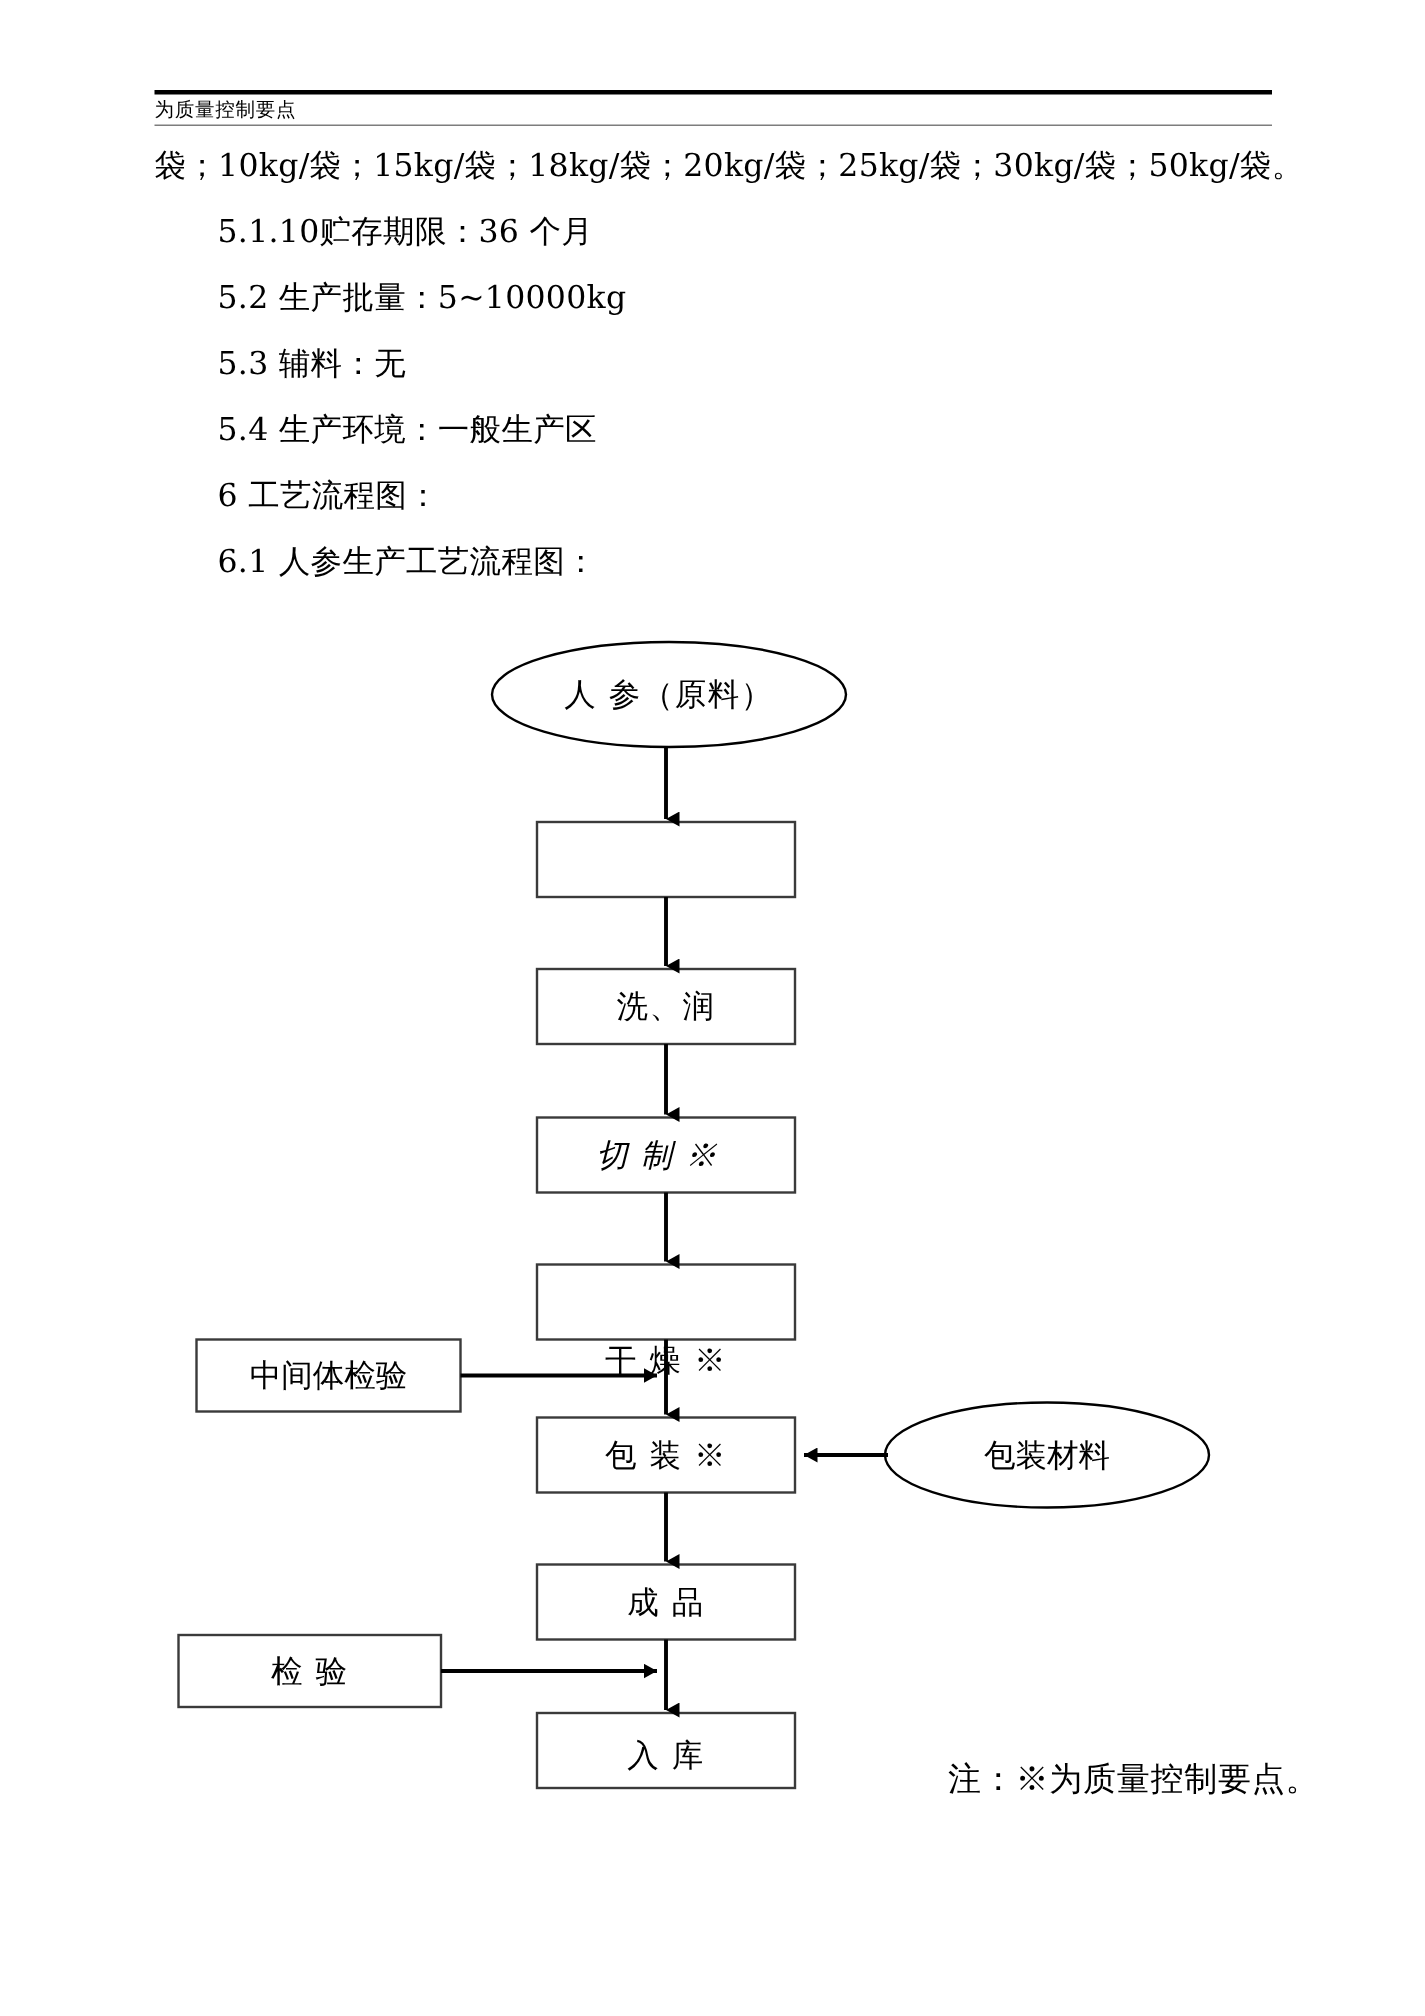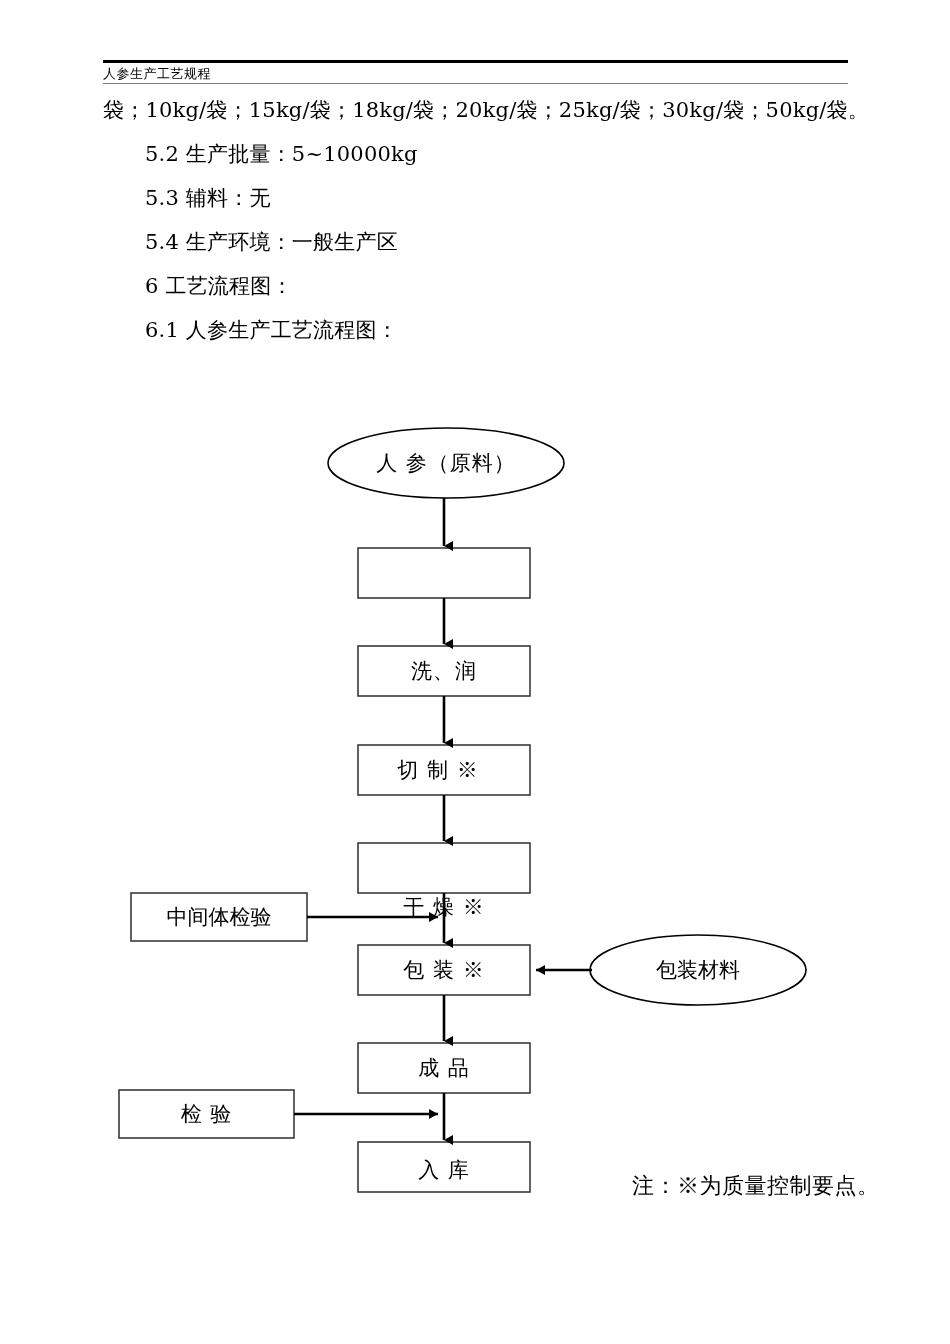--- a/index.html
+++ b/index.html
@@ -92,26 +92,27 @@
     font-size: 22px;
     white-space: nowrap;
     letter-spacing: 0.5px;
   }
 </style>
 </head>
 <body>
 
 <div class="page-header">
   <div class="header-rule-top"></div>
-  <div class="header-title">人参生产工艺规程</div>
+  <div class="header-title">为质量控制要点</div>
   <div class="header-rule-bottom"></div>
 </div>
 
 <div class="body-text">
   <div class="para">袋；10kg/袋；15kg/袋；18kg/袋；20kg/袋；25kg/袋；30kg/袋；50kg/袋。</div>
+  <div class="para indent">5.1.10贮存期限：36 个月</div>
   <div class="para indent">5.2 生产批量：5~10000kg</div>
   <div class="para indent">5.3 辅料：无</div>
   <div class="para indent">5.4 生产环境：一般生产区</div>
   <div class="para indent">6   工艺流程图：</div>
   <div class="para indent">6.1 人参生产工艺流程图：</div>
 </div>
 
 <div class="flow">
 
   <svg width="950" height="1344" xmlns="http://www.w3.org/2000/svg" aria-hidden="true">
@@ -153,21 +154,21 @@
     <line x1="307" y1="917" x2="438" y2="917" stroke="#000000" stroke-width="2.6" marker-end="url(#arrowRight)"></line>
     <line x1="294" y1="1114" x2="438" y2="1114" stroke="#000000" stroke-width="2.6" marker-end="url(#arrowRight)"></line>
     <line x1="592" y1="970" x2="536" y2="970" stroke="#000000" stroke-width="2.6" marker-end="url(#arrowLeft)"></line>
   </svg>
 
   <div class="node-label" style="left:328px; top:428px; width:236px; height:70px;">人  参（原料）</div>
 
 
   <div class="node-label" style="left:358px; top:646px; width:172px; height:50px;">洗、润</div>
 
-  <div class="node-label" style="left:358px; top:745px; width:160px; height:50px;">切  制  ※</div>
+  <div class="node-label" style="left:358px; top:745px; width:160px; height:50px;font-style:italic;">切  制  ※</div>
 
   <div class="node-label" style="left:358px; top:882px; width:172px; height:50px;">干  燥  ※</div>
 
   <div class="node-label" style="left:131px; top:893px; width:176px; height:48px; letter-spacing:0px;">中间体检验</div>
 
   <div class="node-label" style="left:358px; top:945px; width:172px; height:50px;">包  装  ※</div>
 
   <div class="node-label" style="left:590px; top:935px; width:216px; height:70px; letter-spacing:0px;">包装材料</div>
 
   <div class="node-label" style="left:358px; top:1043px; width:172px; height:50px;">成  品</div>

